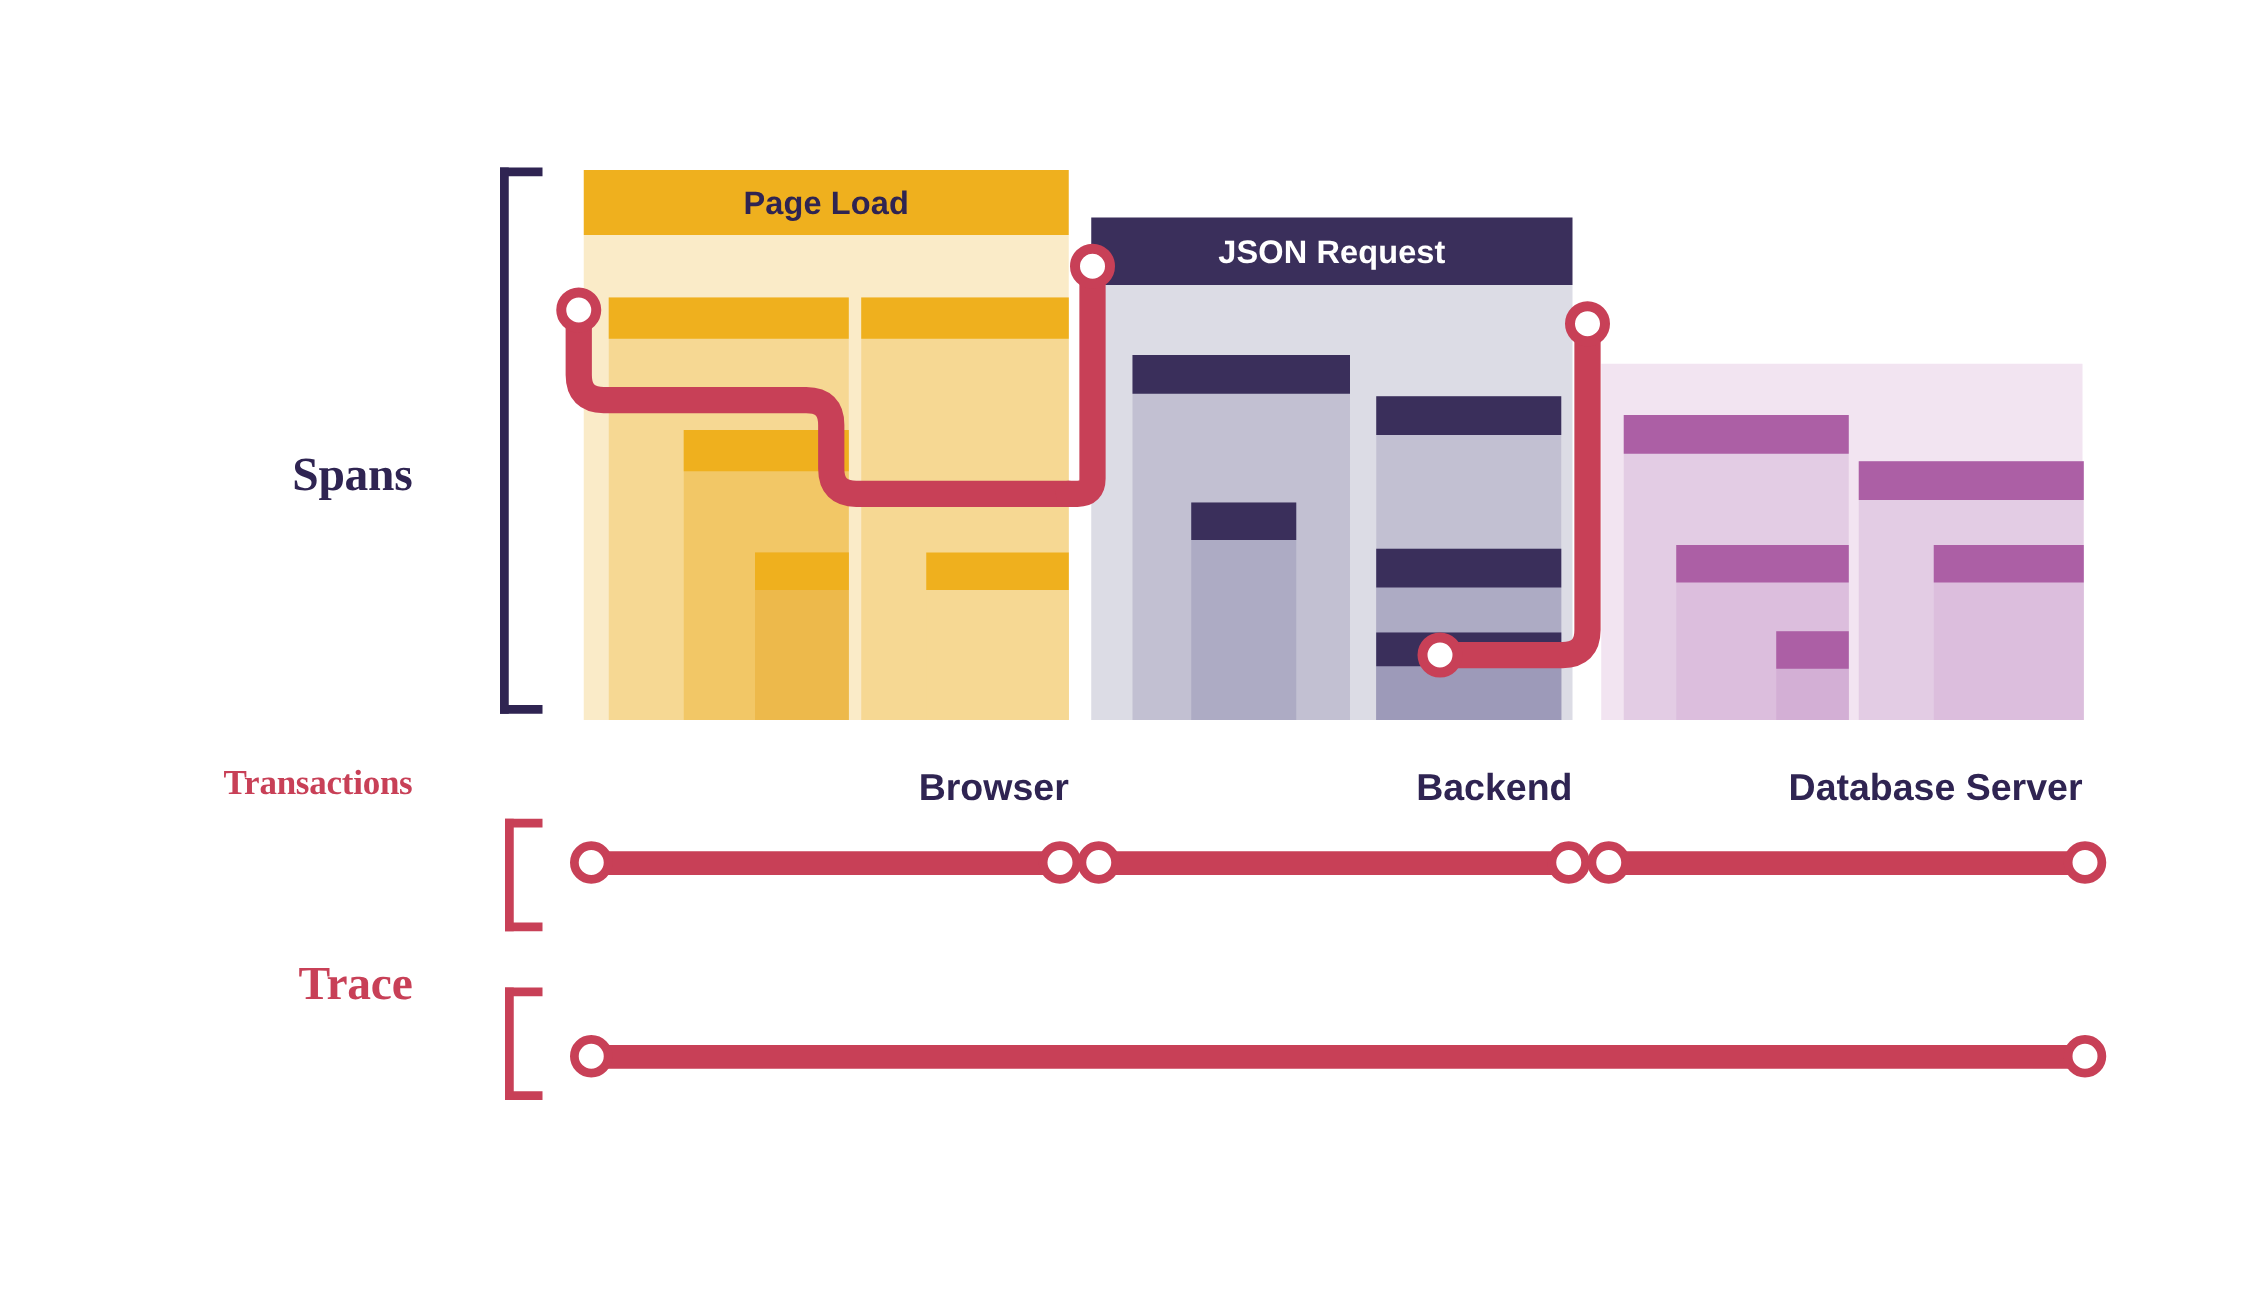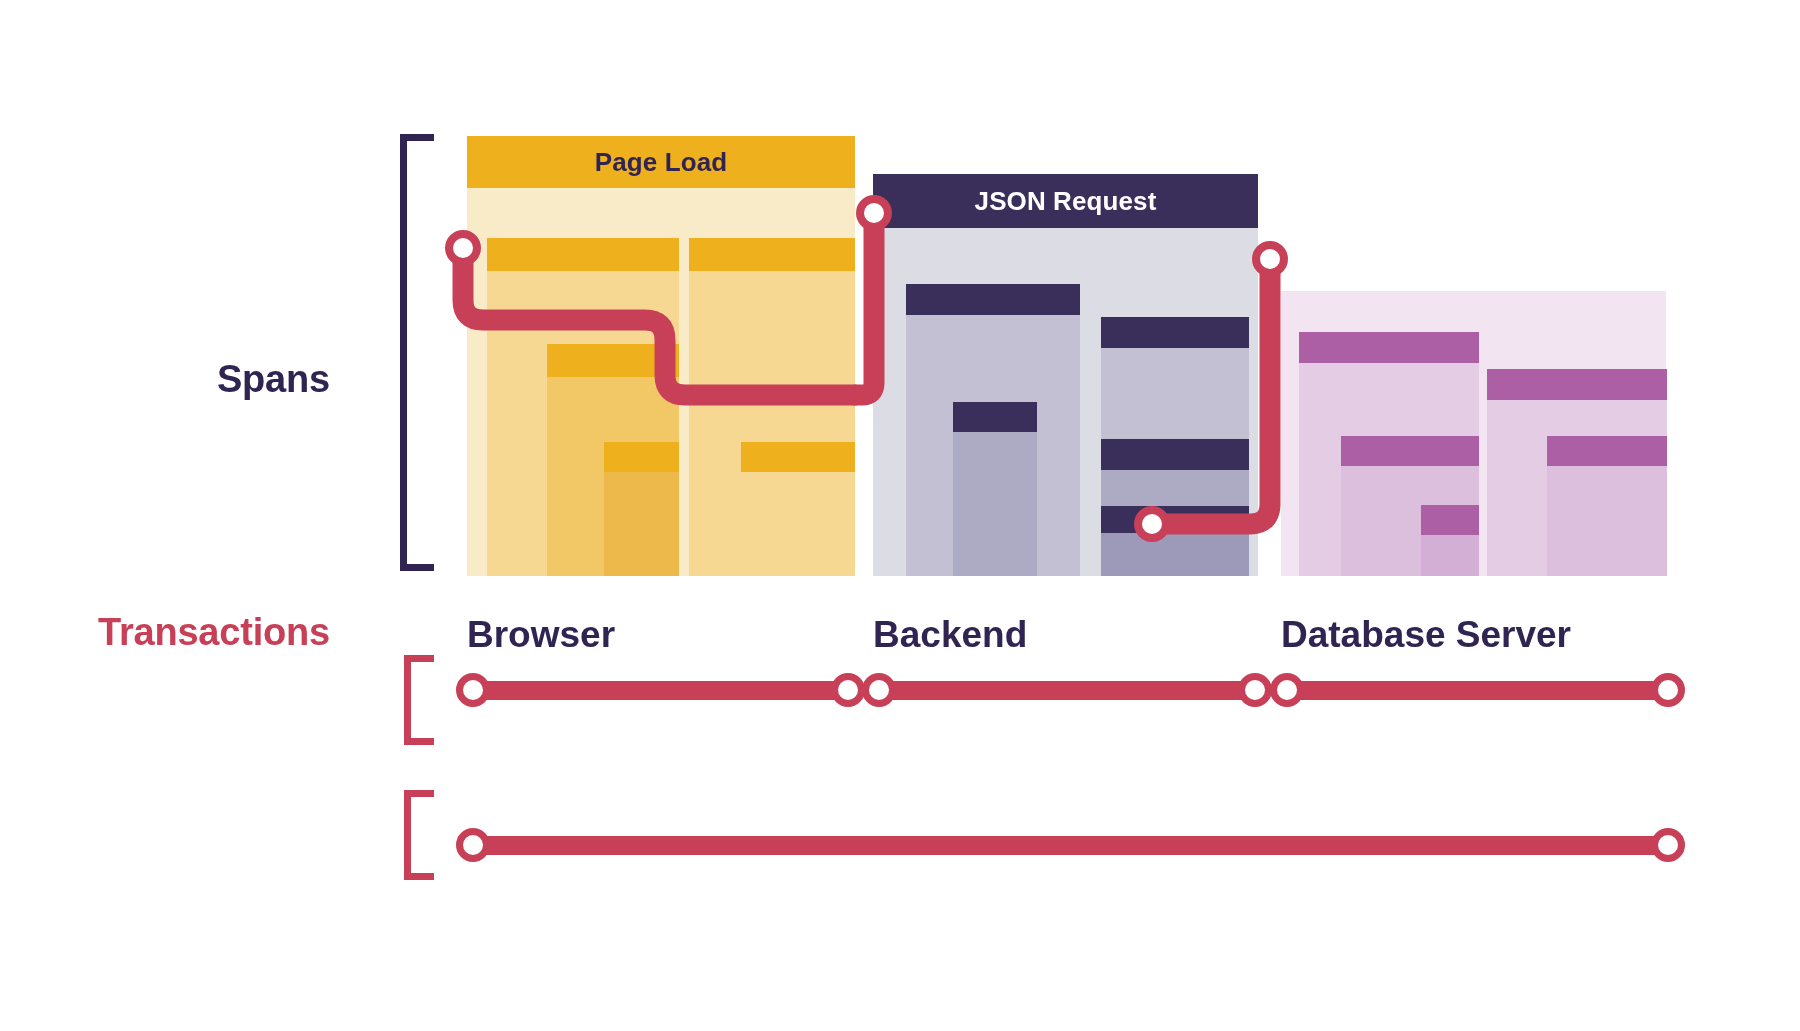--- a/index.html
+++ b/index.html
@@ -21,29 +21,30 @@
   }
   .abs { position: absolute; }
 
   
   .row-label {
     position: absolute;
     font-weight: bold;
     letter-spacing: -0.2px;
     white-space: nowrap;
     text-align: right;
+    font-family: Liberation Serif, serif;
   }
   #spans-label {
     left: 0; top: 358px; width: 330px;
     font-size: 38px;
     color: #2F2452;
   }
   #transactions-label {
     left: 0; top: 611px; width: 330px;
-    font-size: 38px;
+    font-size: 28px;
     color: #C84057;
   }
   #trace-label {
     left: 0; top: 765px; width: 330px;
     font-size: 38px;
     color: #C84057;
   }
 
   
   .bracket {
@@ -66,24 +67,24 @@
   }
   #trace-bracket {
     left: 404px; top: 790px; width: 30px; height: 90px;
     border-width: 7px;
     border-color: #C84057;
   }
 
   
   .service-caption {
     position: absolute;
-    font-size: 37px;
+    font-size: 30px;
     font-weight: bold;
     color: #2F2452;
-    text-align: left;
+    text-align: right;
     white-space: nowrap;
   }
 
   
   .panel { position: absolute; }
   .panel-header {
     position: absolute;
     left: 0; top: 0;
     width: 100%;
     box-sizing: border-box;
@@ -127,20 +128,21 @@
     box-sizing: border-box;
   }
 </style>
 </head>
 <body>
 
 <div id="stage">
 
   <div class="row-label" id="spans-label">Spans</div>
   <div class="row-label" id="transactions-label">Transactions</div>
+  <div class="row-label" id="trace-label">Trace</div>
 
   <div class="bracket" id="spans-bracket"></div>
   <div class="bracket" id="transactions-bracket"></div>
   <div class="bracket" id="trace-bracket"></div>
 
   <div class="panel" id="panel-browser" style="left:467px; top:136px; width:388px; height:440px;">
 
     <div class="panel-header" style="height:52px; background:#EFB01E; color:#2F2452;">
       <span>Page Load</span>
     </div>

